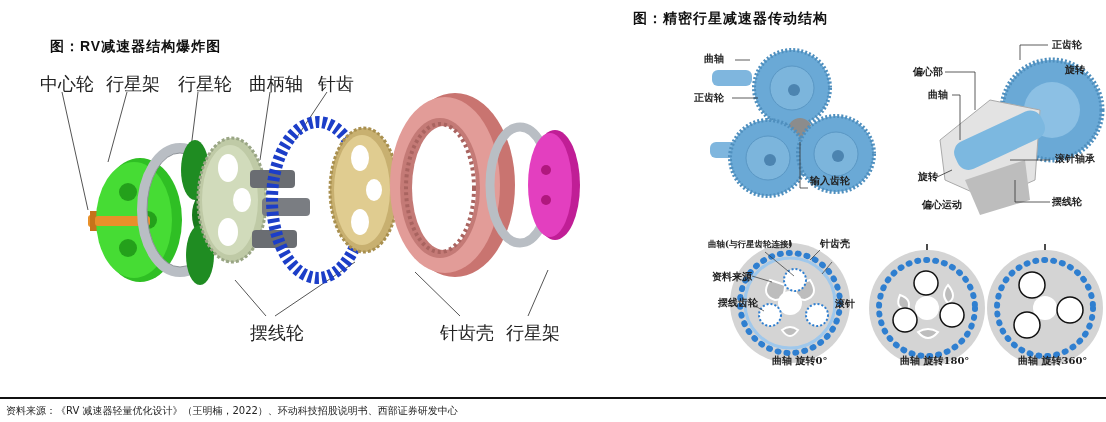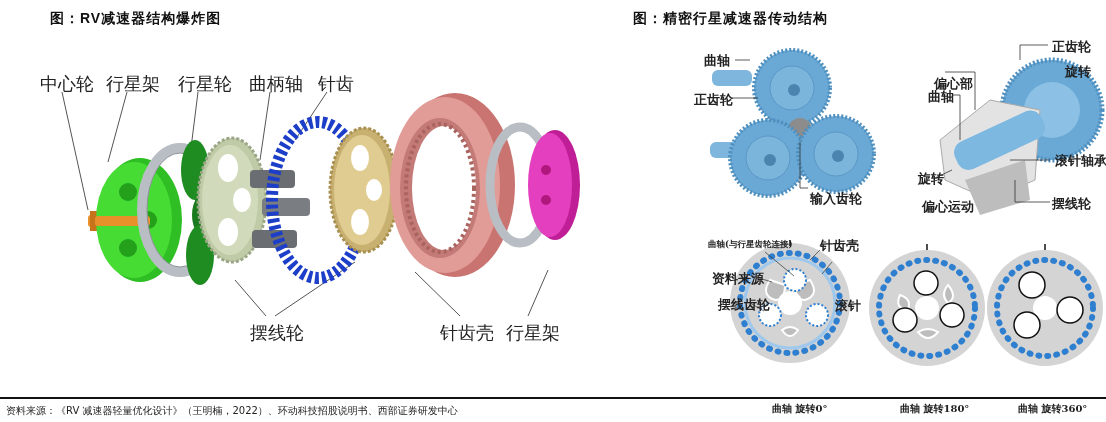--- a/index.html
+++ b/index.html
@@ -1,26 +1,26 @@
 <!DOCTYPE html>
 <html><head>
 <meta charset="utf-8">
 <style>
   html, body { margin:0; padding:0; background:#ffffff; }
   body { width:1106px; height:422px; position:relative; overflow:hidden; font-family:"DejaVu Sans", sans-serif; color:#111; }
   .fig-title { position:absolute; top:10px; font-size:14px; font-weight:bold; color:#111; letter-spacing:1px; font-family:"DejaVu Serif", serif; }
   .fig-title .latin { font-family:"Liberation Sans", sans-serif; font-weight:bold; }
-  #title-left { left:50px; }
+  #title-left { left:50px;margin-top:28px; }
   #title-right { left:633px;text-align:center; }
   .panel { position:absolute; }
   #panel-left { left:0; top:40px; width:600px; height:350px; }
   #panel-right { left:690px; top:30px; width:416px; height:350px; }
   .label { position:absolute; font-size:18px; color:#222; font-family:"DejaVu Sans", sans-serif; white-space:nowrap; }
-  .rlabel { position:absolute; font-size:13px; color:#222; font-family:"DejaVu Serif", serif; white-space:nowrap; font-weight:bold; }
-  .caption { position:absolute; font-size:10px; color:#222; font-family:"DejaVu Serif", serif; font-weight:bold; white-space:nowrap;margin-top:48px; }
+  .rlabel { position:absolute; font-size:10px; color:#222; font-family:"DejaVu Serif", serif; white-space:nowrap; font-weight:bold; }
+  .caption { position:absolute; font-size:10px; color:#222; font-family:"DejaVu Serif", serif; font-weight:bold; white-space:nowrap; }
   svg { position:absolute; left:0; top:0; }
   #divider { position:absolute; left:0; top:397px; width:1106px; height:2px; background:#111; }
   #source { position:absolute; left:6px; top:404px; font-size:10px; color:#222; font-family:"DejaVu Sans", sans-serif; white-space:nowrap; }
 </style>
 </head>
 <body>
 
 <div id="title-left" class="fig-title">
   <span>图：</span><span class="latin">RV</span><span>减速器结构爆炸图</span>
 </div>
@@ -185,24 +185,24 @@
         <line x1="130" y1="220" x2="120" y2="230"></line>
         <line x1="142" y1="232" x2="132" y2="244"></line>
         <line x1="62" y1="246" x2="82" y2="252"></line>
         <line x1="60" y1="273" x2="74" y2="281"></line>
       </g>
     </g>
   </svg>
 
   <div class="rlabel" style="left:14px;top:22px;">曲轴</div>
   <div class="rlabel" style="left:4px;top:61px;">正齿轮</div>
-  <div class="rlabel" style="left:120px;top:160px;text-align:right;">输入齿轮</div>
+  <div class="rlabel" style="left:120px;top:144px;text-align:right;">输入齿轮</div>
 
   <div class="rlabel" style="left:362px;top:8px;">正齿轮</div>
-  <div class="rlabel" style="left:244px;top:35px;margin-top:10px;">偏心部</div>
+  <div class="rlabel" style="left:223px;top:35px;">偏心部</div>
   <div class="rlabel" style="left:375px;top:33px;">旋转</div>
   <div class="rlabel" style="left:238px;top:58px;">曲轴</div>
   <div class="rlabel" style="left:365px;top:122px;">滚针轴承</div>
   <div class="rlabel" style="left:228px;top:140px;">旋转</div>
   <div class="rlabel" style="left:232px;top:168px;">偏心运动</div>
   <div class="rlabel" style="left:362px;top:165px;">摆线轮</div>
 
   <div class="rlabel" style="left:18px;top:209px;font-size:8.5px;">曲轴(与行星齿轮连接)</div>
   <div class="rlabel" style="left:130px;top:207px;">针齿壳</div>
   <div class="rlabel" style="left:145px;top:223px;margin-top:44px;">滚针</div>

